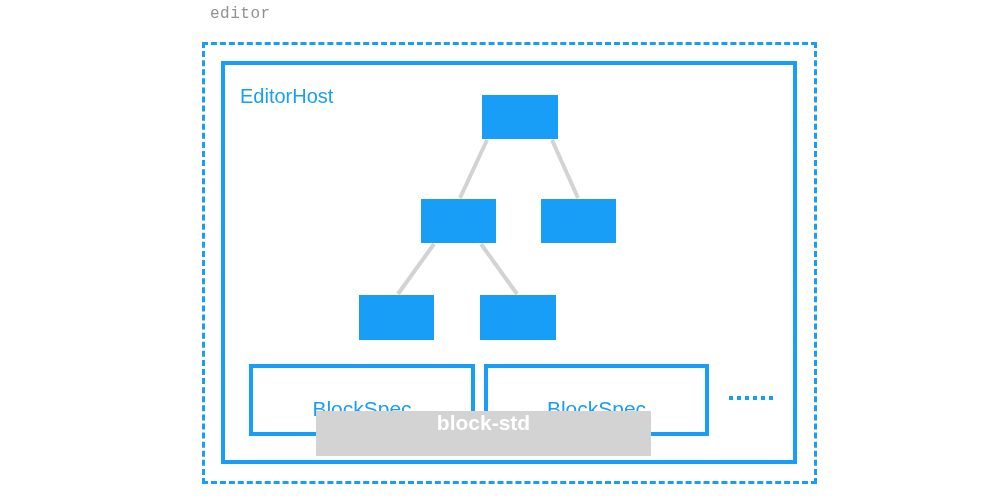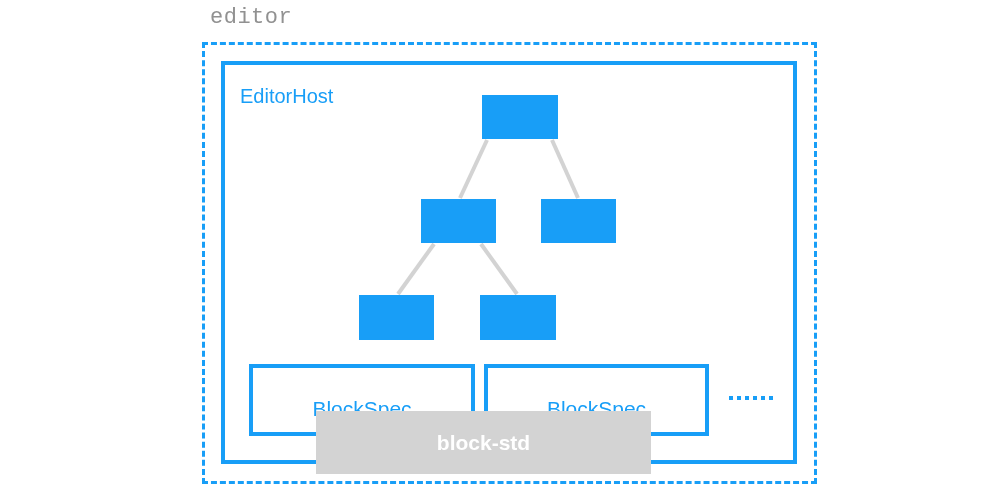--- a/index.html
+++ b/index.html
@@ -16,21 +16,21 @@
   }
   #canvas {
     position: absolute;
     left: 0; top: 0;
     width: 1000px;
     height: 502px;
   }
   .diagram-label {
     position: absolute;
     font-family: "Liberation Mono", monospace;
-    font-size: 22px;
+    font-size: 16px;
     color: #919191;
     letter-spacing: 0.5px;
     white-space: nowrap;
   }
   #editor-label {
     left: 210px;
     top: 5px;
   }
   .dashed-container {
     position: absolute;
@@ -110,24 +110,23 @@
     width: 4px;
     height: 4px;
     background: #189ef7;
   }
 
   #block-std-bar {
     position: absolute;
     left: 316px;
     top: 411px;
     width: 335px;
-    height: 63px;
+    height: 45px;
     background: #d3d3d3;
     display: flex;
-    align-items: center;
     justify-content: center;
   }
   #block-std-label {
     font-size: 21px;
     font-weight: bold;
     color: #ffffff;
     white-space: nowrap;
   }
 </style>
 </head>

